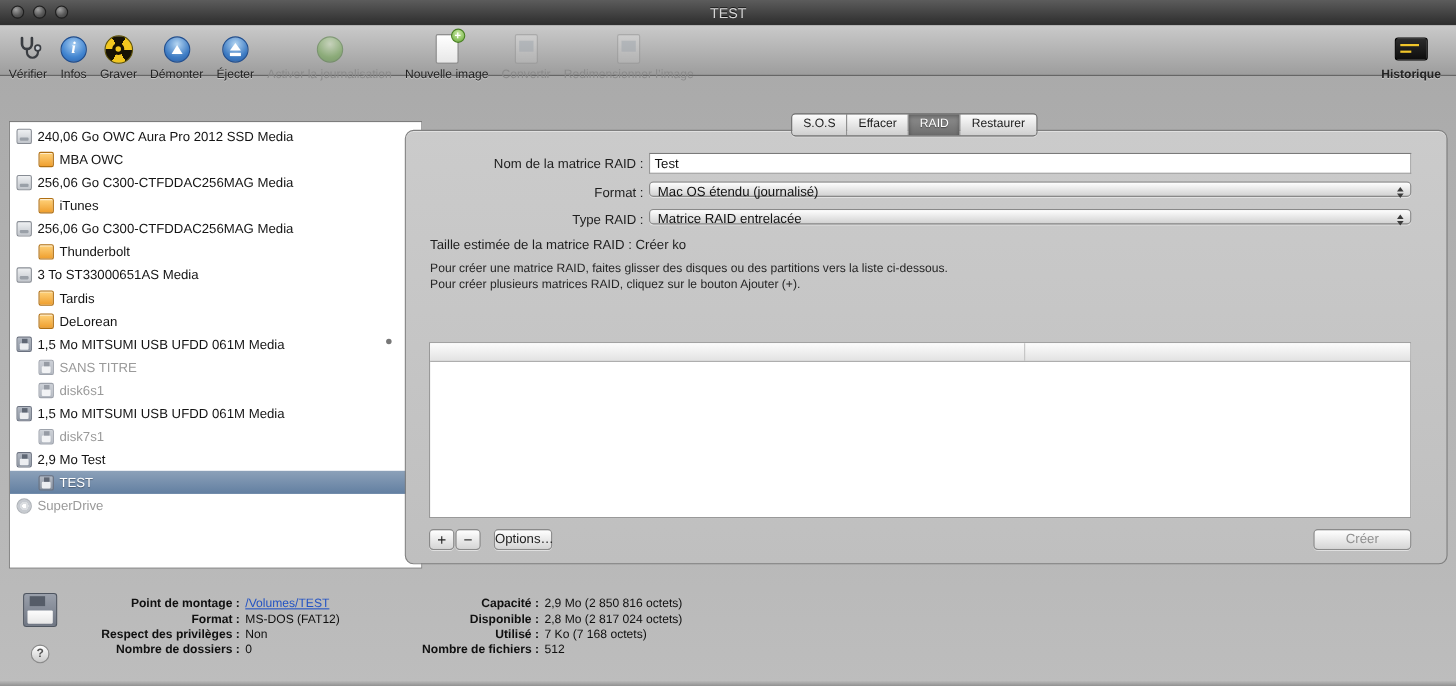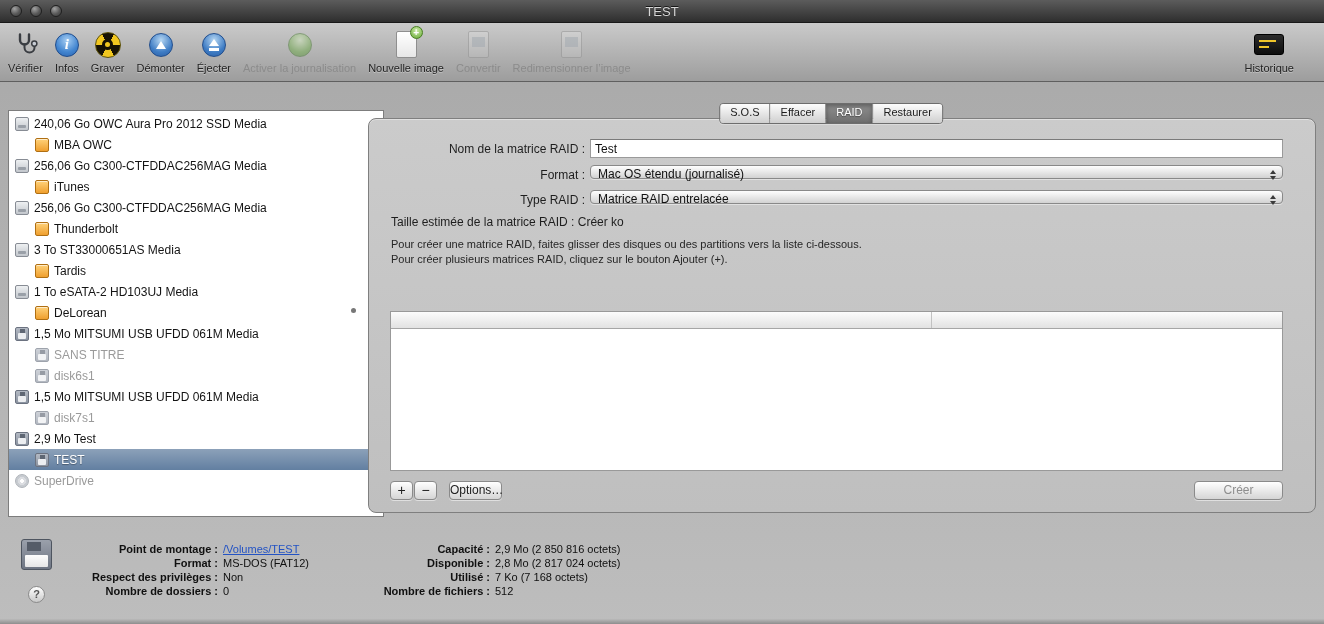--- a/index.html
+++ b/index.html
@@ -6,27 +6,27 @@
   body{font-family:"Liberation Sans",sans-serif;-webkit-font-smoothing:antialiased;}
   .window{position:relative;width:1324px;height:624px;background:linear-gradient(#a8a8a8,#bdbdbd);overflow:hidden;}
 
   
   .titlebar{position:absolute;top:0;left:0;right:0;height:22px;background:linear-gradient(#5c5c5c,#2e2e2e);border-bottom:1px solid #191919;display:flex;align-items:center;justify-content:center;}
   .wtitle{font-size:13px;color:#d6d6d6;text-shadow:0 -1px 0 rgba(0,0,0,.7);}
   .traffic{position:absolute;left:10px;top:5px;display:flex;gap:8px;}
   .tl{width:12px;height:12px;border-radius:50%;box-sizing:border-box;border:1px solid #1f1f1f;background:radial-gradient(circle at 35% 28%,#a2a2a2,#585858 55%,#3a3a3a);}
 
   
-  .toolbar{position:absolute;top:23px;left:0;right:0;height:59px;box-sizing:border-box;background:linear-gradient(#cacaca,#9d9d9d);border-bottom:1px solid #5f5f5f;display:flex;align-items:flex-start;padding:5px 8px 0 8px;gap:12px;}
+  .toolbar{position:absolute;top:23px;left:0;right:0;height:46px;box-sizing:border-box;background:linear-gradient(#cacaca,#9d9d9d);border-bottom:1px solid #5f5f5f;display:flex;align-items:flex-start;padding:5px 8px 0 8px;gap:12px;}
   .titem{display:flex;flex-direction:column;align-items:center;gap:1px;cursor:default;}
   .ti{height:33px;display:flex;align-items:center;justify-content:center;}
   .tlabel{font-size:11px;color:#232323;white-space:nowrap;text-shadow:0 1px 0 rgba(255,255,255,.35);}
   .titem.dis .ti{opacity:.45;}
   .titem.dis .tlabel{color:#8b8b8b;text-shadow:none;}
-  .titem.hist{margin-left:auto;margin-right:22px;}
+  .titem.hist{margin-left:auto;margin-right:6px;font-weight:bold;}
 
   .ic-info{width:24px;height:24px;border-radius:50%;box-sizing:border-box;border:1px solid #1f4c8c;background:radial-gradient(circle at 50% 30%,#a6cdf2 0%,#4285d0 60%,#2a62ad 100%);display:flex;align-items:center;justify-content:center;}
   .ic-info::after{content:"i";color:#fff;font:italic bold 15px "Liberation Serif",serif;margin-top:-1px;}
   .ic-burn{width:26px;height:26px;border-radius:50%;box-sizing:border-box;border:1px solid #5f5308;position:relative;background:conic-gradient(from -30deg,#171204 0 60deg,#f2c71f 60deg 120deg,#171204 120deg 180deg,#f2c71f 180deg 240deg,#171204 240deg 300deg,#f2c71f 300deg 360deg);}
   .ic-burn::after{content:"";position:absolute;left:50%;top:50%;width:11px;height:11px;margin:-5.5px 0 0 -5.5px;border-radius:50%;background:#f2c71f;border:3px solid #171204;box-sizing:border-box;}
   .ic-ball{width:24px;height:24px;border-radius:50%;box-sizing:border-box;position:relative;}
   .ic-unmount{background:radial-gradient(circle at 50% 28%,#b5d6f2 0%,#3e7cc4 62%,#2b5ea4 100%);border:1px solid #234f8e;}
   .ic-unmount::before{content:"";position:absolute;left:6px;top:7px;border-left:5px solid transparent;border-right:5px solid transparent;border-bottom:8px solid #fff;}
   .ic-eject{background:radial-gradient(circle at 50% 28%,#b5d6f2 0%,#3e7cc4 62%,#2b5ea4 100%);border:1px solid #234f8e;}
   .ic-eject::before{content:"";position:absolute;left:6px;top:5px;border-left:5px solid transparent;border-right:5px solid transparent;border-bottom:7px solid #fff;}
@@ -205,24 +205,20 @@
         <span class="slabel">Thunderbolt</span>
       </div>
     <div class="srow lvl0">
         <span class="sic i-hd"></span>
         <span class="slabel">3 To ST33000651AS Media</span>
       </div>
     <div class="srow lvl1">
         <span class="sic i-vol"></span>
         <span class="slabel">Tardis</span>
       </div>
-    <div class="srow lvl0">
-        <span class="sic i-hd"></span>
-        <span class="slabel">1 To eSATA-2 HD103UJ Media</span>
-      </div>
     <div class="srow lvl1">
         <span class="sic i-vol"></span>
         <span class="slabel">DeLorean</span>
       </div>
     <div class="srow lvl0">
         <span class="sic i-flop"></span>
         <span class="slabel">1,5 Mo MITSUMI USB UFDD 061M Media</span>
       </div>
     <div class="srow lvl1 dim">
         <span class="sic i-flop"></span>

